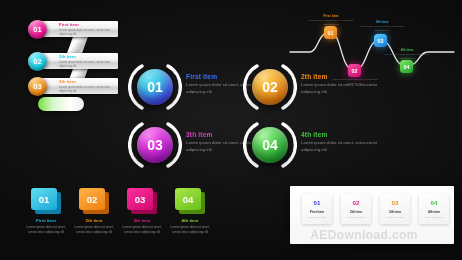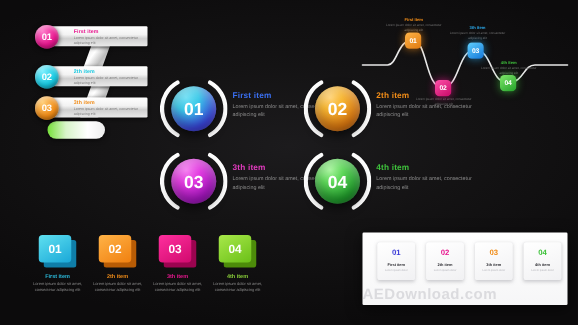--- a/index.html
+++ b/index.html
@@ -97,21 +97,21 @@
     position:absolute; top:8px; width:30px; height:30px;
     background:linear-gradient(160deg,#ffffff 0%,#f1f1f3 100%);
     border-radius:2px;
     box-shadow:0 1px 3px rgba(120,120,130,.35);
     text-align:center;
   }
   .pcard .n { font-size:6.2px; font-weight:bold; margin-top:5px; }
   .pcard .l { font-size:3.1px; font-weight:bold; color:#2c2c31; margin-top:4px; }
   .pcard .s { font-size:2.2px; color:#b6b6bc; margin-top:2px; line-height:1.4; }
   .watermark {
-    position:absolute; left:0; right:16px; bottom:2px; 
+    position:absolute; left:0; right:16px; bottom:2px; text-align:center;
     font-size:12px; font-weight:bold; color:#d6d6da; letter-spacing:.4px;
     opacity:.85; white-space:nowrap;
   }
 </style>
 </head>
 <body>
 
 <div class="stage">
 
   <div class="ribbon-block">

